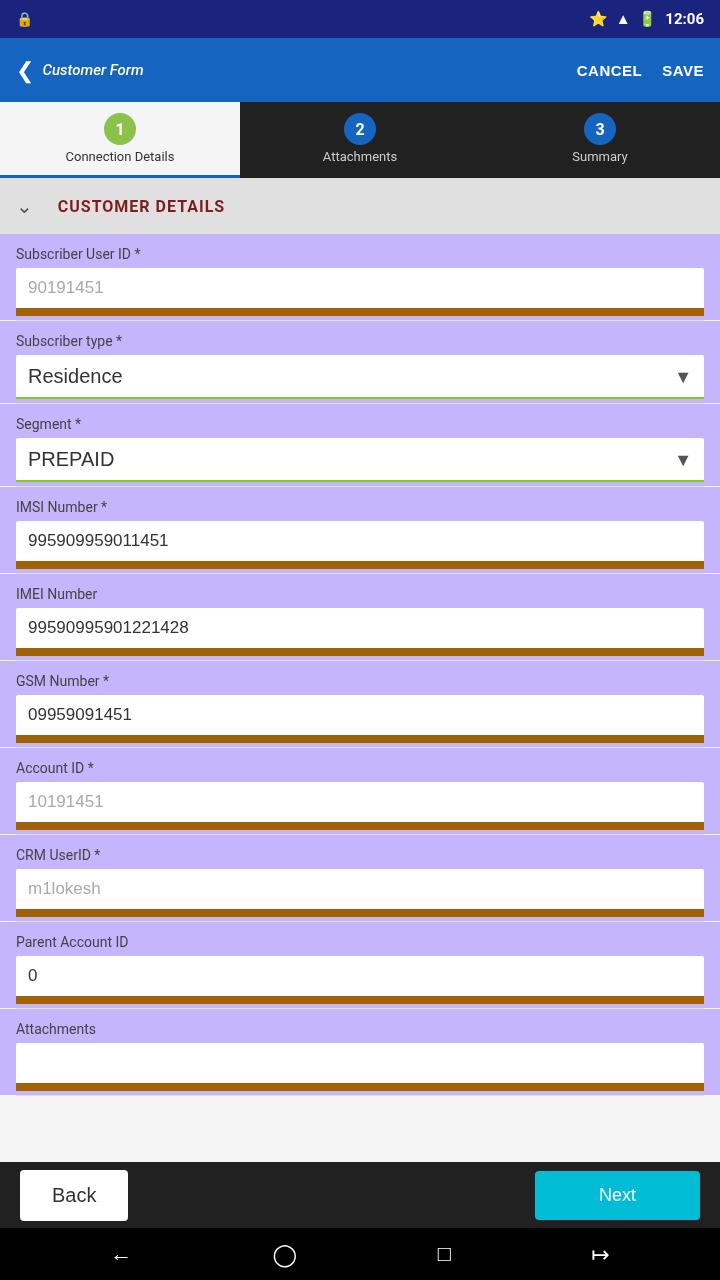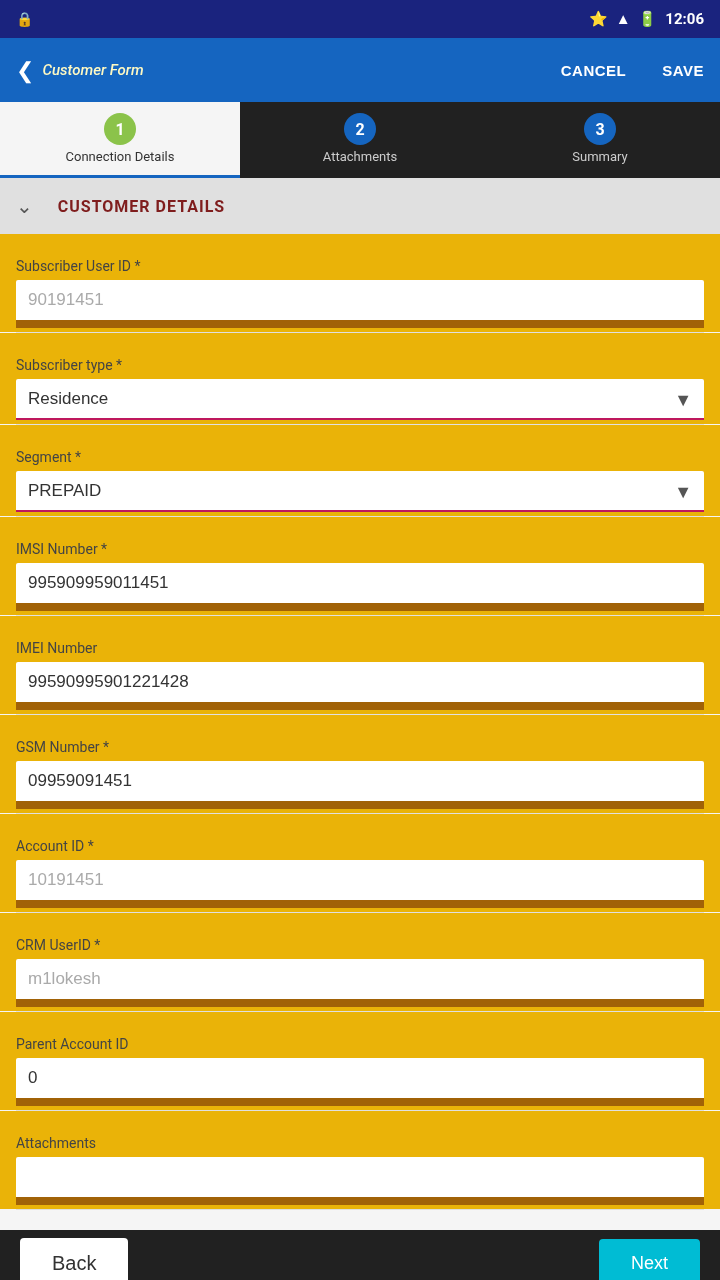--- a/index.html
+++ b/index.html
@@ -34,21 +34,21 @@
       background: #1565c0;
       height: 64px;
       display: flex;
       align-items: center;
       padding: 0 16px;
       justify-content: space-between;
     }
     .header-left { display: flex; align-items: center; gap: 8px; }
     .back-arrow { color: white; font-size: 22px; }
     .header-title { color: #fef9c3; font-size: 15px; font-weight: 500; font-style: italic; }
-    .header-actions { display: flex; gap: 36px; margin-left: 16px; }
+    .header-actions { display: flex; gap: 20px; margin-left: 16px; }
     .header-btn { color: white; font-size: 15px; font-weight: bold; letter-spacing: 0.5px; cursor: pointer; background: none; border: none; }
 
     
     .steps-bar {
       display: flex;
       background: #212121;
       height: 76px;
     }
     .step {
       flex: 1;
@@ -93,22 +93,22 @@
 
     
     .form-area {
       flex: 1;
       background: #f5f5f5;
       padding: 0;
       overflow-y: auto;
     }
 
     .form-group {
-      padding: 24px 16px 4px 16px;
-      background: #eab308;
+      padding: 12px 16px 4px 16px;
+      background: #c4b5fd;
     }
     .form-label {
       font-size: 14px;
       color: #444;
       margin-bottom: 6px;
       display: block;
     }
     .form-input {
       width: 100%;
       border: none;
@@ -121,24 +121,24 @@
       border-radius: 2px 2px 0 0;
     }
     .form-input::placeholder { color: #aaa; }
     .form-select-wrapper {
       position: relative;
       width: 100%;
     }
     .form-select {
       width: 100%;
       border: none;
-      border-bottom: 2px solid #be185d;
+      border-bottom: 2px solid #84cc16;
       background: white;
       padding: 10px 12px;
-      font-size: 17px;
+      font-size: 20px;
       color: #333;
       outline: none;
       appearance: none;
       -webkit-appearance: none;
       border-radius: 2px 2px 0 0;
     }
     .select-arrow {
       position: absolute;
       right: 12px;
       top: 50%;
@@ -166,21 +166,21 @@
       padding: 14px 32px;
       font-size: 20px;
       font-weight: 500;
       cursor: pointer;
       color: #333;
     }
     .nav-btn-next {
       background: #00bcd4;
       border: none;
       border-radius: 4px;
-      padding: 14px 32px;
+      padding: 14px 64px;
       font-size: 18px;
       font-weight: 500;
       cursor: pointer;
       color: white;
     }
 
     
     .android-nav {
       background: #000;
       height: 52px;

